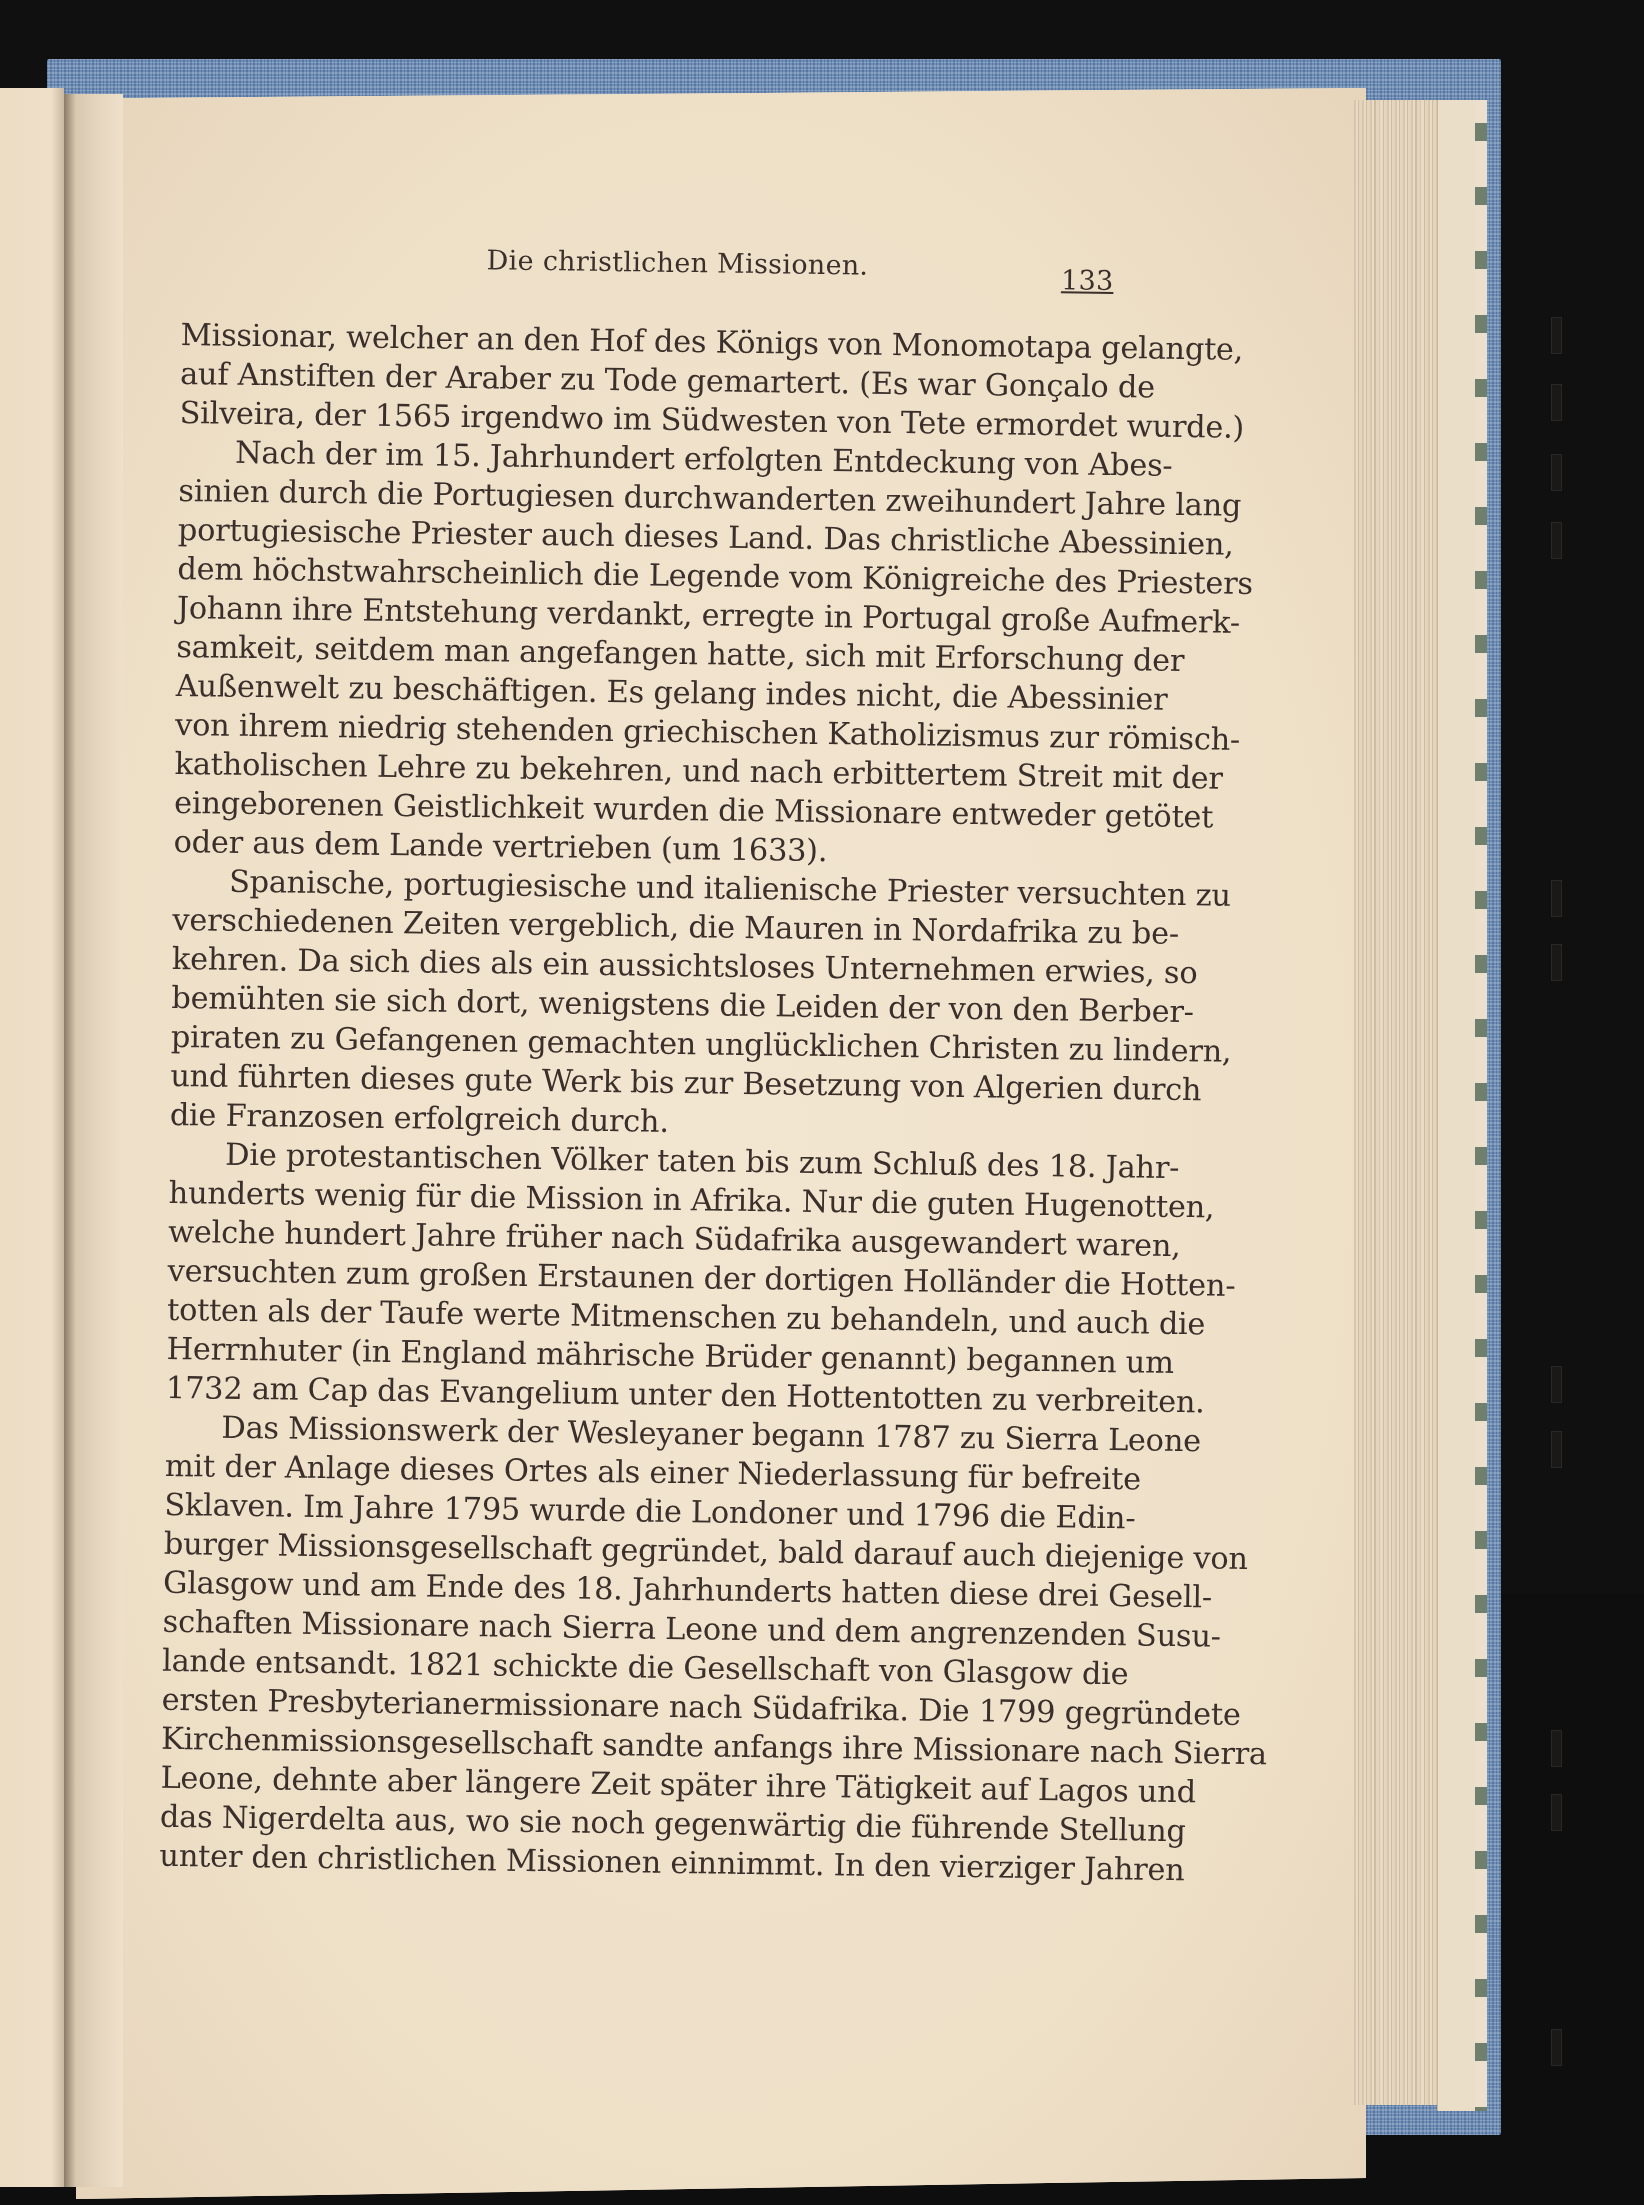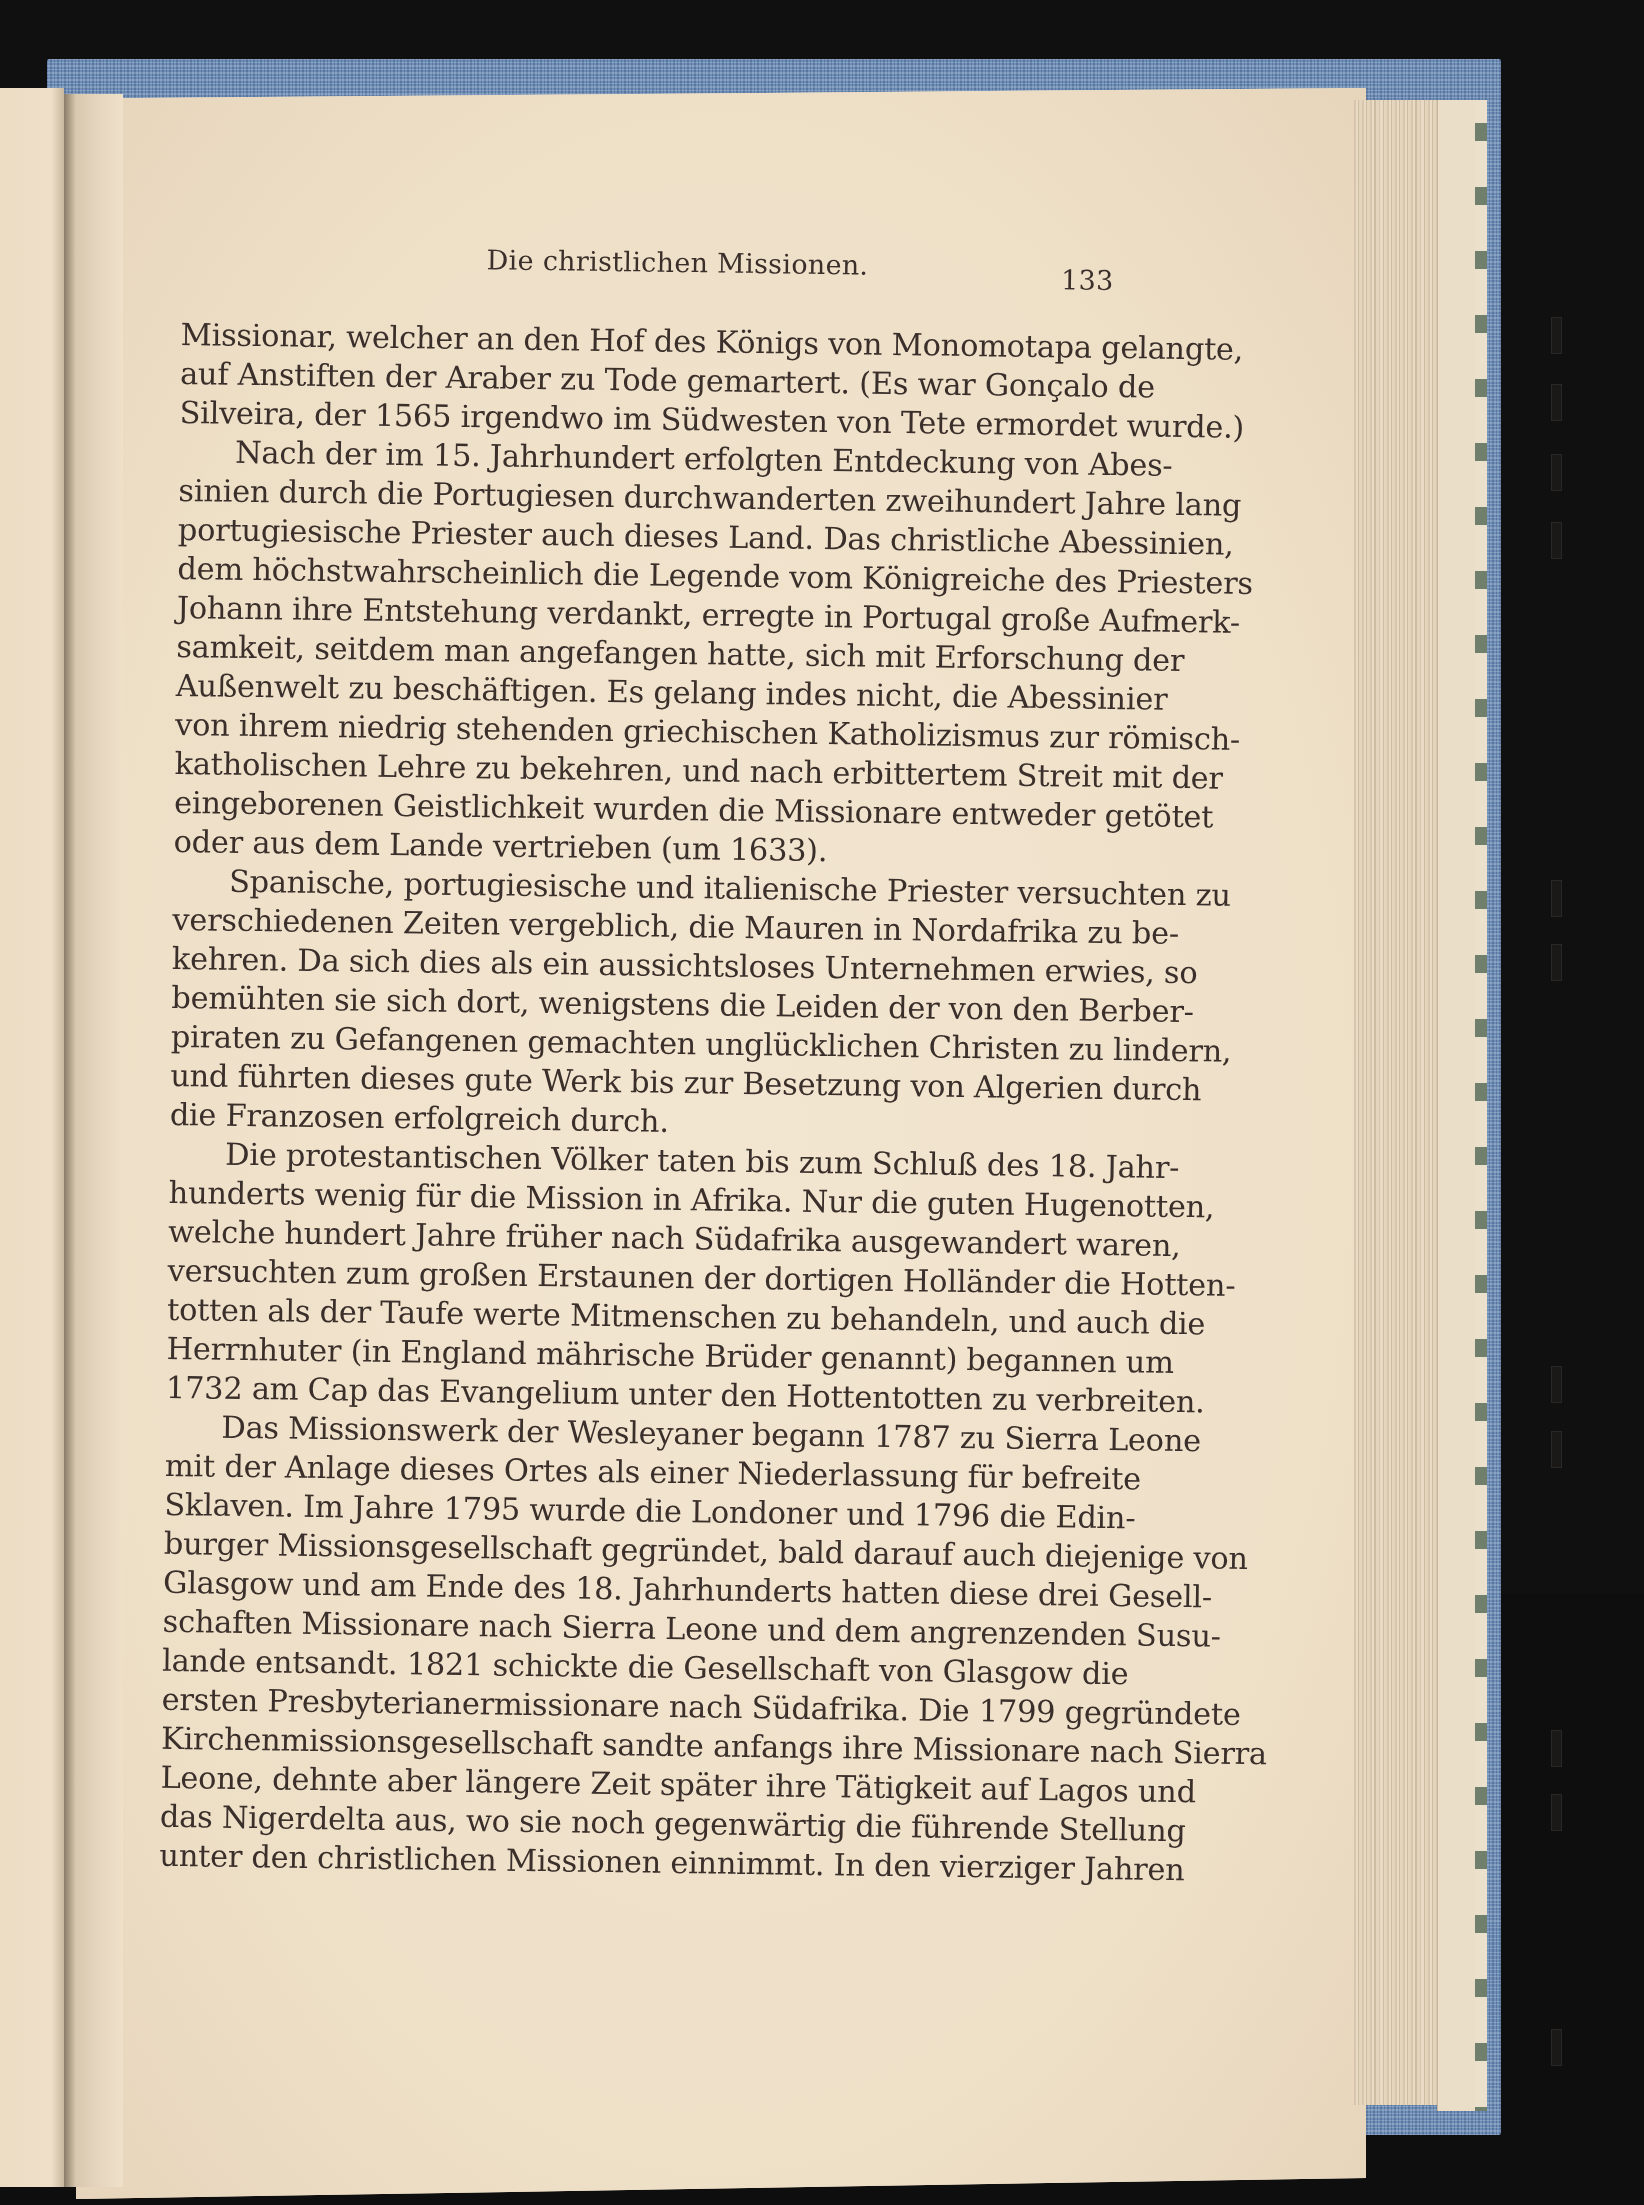--- a/index.html
+++ b/index.html
@@ -116,20 +116,21 @@
     }
     .running-head .title {
       position: absolute;
       left: 305px;
       top: 0;
     }
     .running-head .pageno {
       position: absolute;
       right: 0;
       top: 11.7px;
+      text-decoration: underline;
     }
     .line {
       display: block;
       font-size: 30.5px;
       line-height: 39px;
       white-space: nowrap;
       text-align: justify;
       text-align-last: justify;
       width: 932px;
       letter-spacing: -0.3px;

